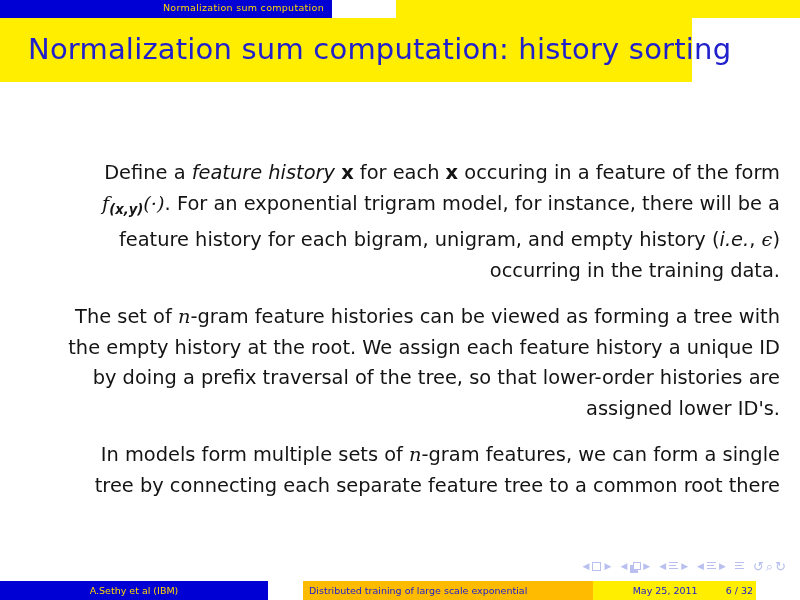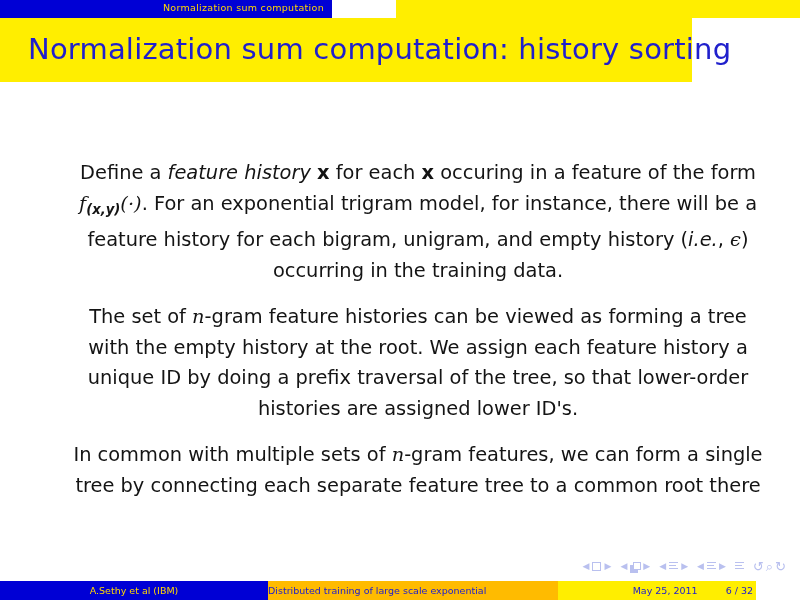--- a/index.html
+++ b/index.html
@@ -74,22 +74,22 @@
   #content {
     position: absolute;
     left: 68px;
     top: 158px;
     width: 712px;
     color: #1a1a1a;
   }
   .para {
     font-size: 19.4px;
     line-height: 30.5px;
-    text-align: center;
-    margin: 0 12px 16px 0;
+    text-align: right;
+    margin: 0 0 16px 0;
     font-family: "DejaVu Sans", sans-serif;
     color: #141414;
   }
   .para:last-child { margin-bottom: 0; }
   .it { font-style: italic; }
   .bf { font-weight: bold; font-style: normal; }
   .mathvar { font-style: italic; font-family: "DejaVu Serif", serif; }
   .fsym {
     font-style: italic;
     font-family: "DejaVu Serif", serif;
@@ -169,22 +169,24 @@
     background: #0000d5;
     color: #ffd800;
     text-align: center;
     font-family: "DejaVu Sans", sans-serif;
   }
   #foot-title {
     width: 290px;
     background: #ffbb00;
     color: #2020cc;
     text-align: left;
+    padding-left: 6px;
     box-sizing: border-box;
     font-family: "DejaVu Sans", sans-serif;
+    margin-left: 35px;
   }
   #foot-right {
     flex: 1;
     background: #ffee00;
     color: #2020cc;
     display: flex;
     align-items: center;
     justify-content: flex-end;
     gap: 28px;
     padding-right: 3px;
@@ -205,21 +207,21 @@
   <div id="titlebar">
     <div id="title-text">Normalization sum computation: history sorting</div>
   </div>
 
   <div id="content">
 
     <p class="para"><span>Define a </span><span class="it">feature history</span><span> </span><span class="bf">x</span><span> for each </span><span class="bf">x</span><span> occuring in a feature of the form </span><span class="fsym">f</span><span class="sub">(x,y)</span><span class="fsym">(·)</span><span>. For an exponential trigram model, for instance, there will be a feature history for each bigram, unigram, and empty history (</span><span class="it">i.e.</span><span>, </span><span class="eps">ϵ</span><span>) occurring in the training data.</span></p>
 
     <p class="para"><span>The set of </span><span class="mathvar">n</span><span>-gram feature histories can be viewed as forming a tree with the empty history at the root. We assign each feature history a unique ID by doing a prefix traversal of the tree, so that lower-order histories are assigned lower ID's.</span></p>
 
-    <p class="para"><span>In common with multiple sets of </span><span class="mathvar">n</span><span>-gram features, we can form a single tree by connecting each separate feature tree to a common root there</span></p>
+    <p class="para"><span>In models form multiple sets of </span><span class="mathvar">n</span><span>-gram features, we can form a single tree by connecting each separate feature tree to a common root there</span></p>
 
   </div>
 
   <div id="navsymbols">
 
     <span class="navgroup">
       <span class="tri">◀</span>
       <span class="sq-outline"></span>
       <span class="tri">▶</span>
     </span>

